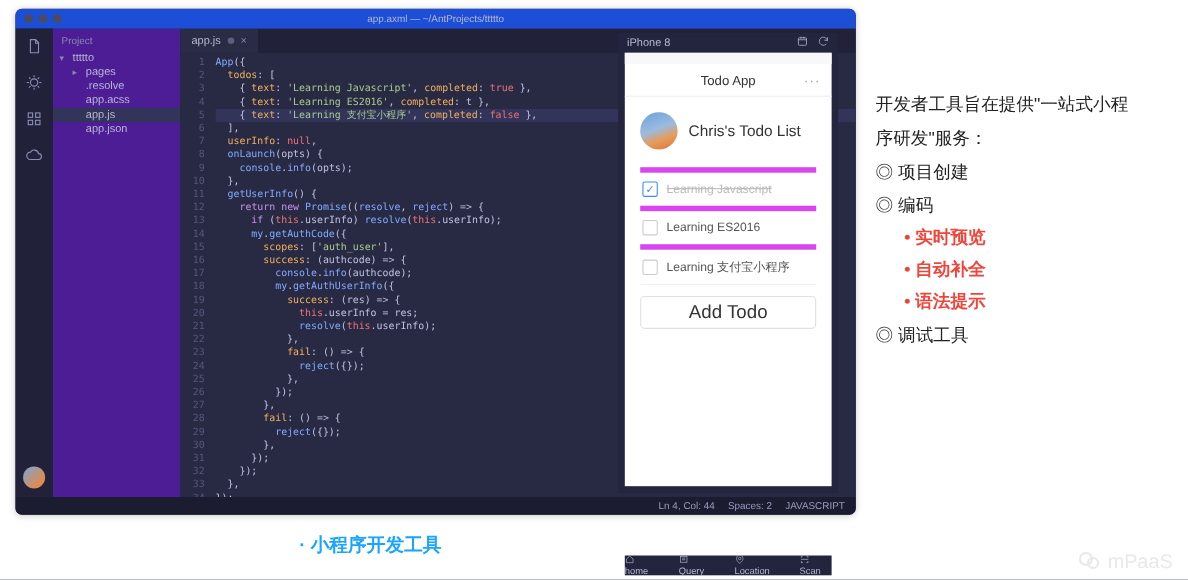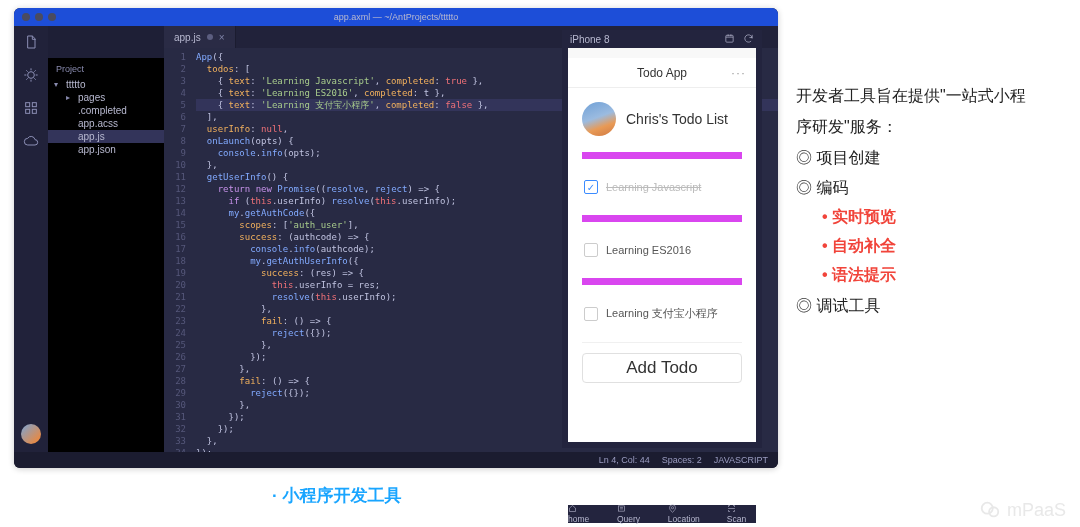--- a/index.html
+++ b/index.html
@@ -36,24 +36,23 @@
     padding-top:8px; gap:14px;
     position:relative;
   }
   .activitybar svg { width:16px; height:16px; stroke:#8c8fb5; fill:none; stroke-width:1.5; }
   .activitybar .avatar-small {
     width:20px; height:20px; border-radius:50%;
     background: linear-gradient(135deg,#7aa5d6 0%,#e28a4a 80%);
     position:absolute; bottom:8px;
   }
   .sidebar {
-    width:116px; background:#000000;
+    width:116px; background:#4c1d95;
     color:#b8b9d0; font-size:10px;
     padding:4px 0;
-    margin-top:32px;
   }
   .sidebar-title { font-size:9px; padding:2px 8px 4px; color:#888aae; }
   .tree-row { display:flex; align-items:center; gap:4px; padding:1px 6px; white-space:nowrap; }
   .tree-row.selected { background:#33345a; }
   .chev { width:8px; display:inline-block; font-size:8px; color:#888aae;}
   .editor-col { flex:1; display:flex; flex-direction:column; min-width:0; }
   .tabs { height:22px; background:#21223a; display:flex; align-items:stretch; }
   .tab {
     display:flex; align-items:center; gap:6px;
     padding:0 10px; font-size:10px;
@@ -115,21 +114,21 @@
   .sim-nav-more { position:absolute; right:10px; color:#999; letter-spacing:1px; }
   .sim-content { padding:14px 14px; }
   .sim-header { display:flex; align-items:center; gap:10px; margin-bottom:16px;}
   .avatar {
     width:34px; height:34px; border-radius:50%;
     background: linear-gradient(160deg,#6fa0d6 0%, #9bbbe0 45%, #e89a56 70%, #d07840 100%);
   }
   .sim-header h3 { font-size:14px; font-weight:500; }
   .todo-item {
     display:flex; align-items:center; gap:8px;
-    padding:21px 2px; border-top:7px solid #d946ef;
+    padding:8px 2px; border-top:5px solid #d946ef;
     font-size:11px; color:#555;
   }
   .todo-item:last-of-type { border-bottom:1px solid #f0f0f0;}
   .cb {
     width:14px; height:14px; border:1px solid #ccc; border-radius:2px;
     display:flex; align-items:center; justify-content:center;
   }
   .cb.checked { border-color:#3b8cff; }
   .cb.checked::after { content:"✓"; color:#3b8cff; font-size:10px; }
   .todo-item.done span[data-bind] { text-decoration:line-through; color:#bbb; }
@@ -215,21 +214,21 @@
           <div class="tree-row" style="padding-left: 6px;">
             <span class="chev">▾</span>
             <span>ttttto</span>
           </div>
           <div class="tree-row" style="padding-left: 18px;">
             <span class="chev">▸</span>
             <span>pages</span>
           </div>
           <div class="tree-row" style="padding-left: 18px;">
             <span class="chev"></span>
-            <span>.completed</span>
+            <span>.resolve</span>
           </div>
           <div class="tree-row" style="padding-left: 18px;">
             <span class="chev"></span>
             <span>app.acss</span>
           </div>
           <div class="tree-row selected" style="padding-left: 18px;">
             <span class="chev"></span>
             <span>app.js</span>
           </div>
           <div class="tree-row" style="padding-left: 18px;">

